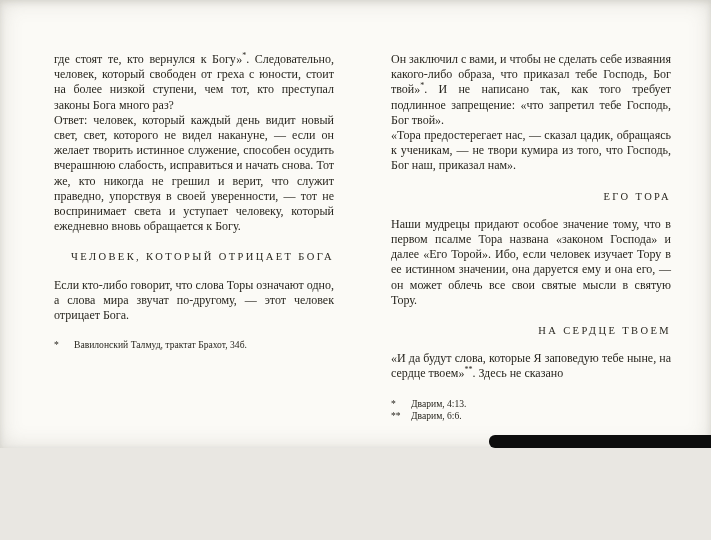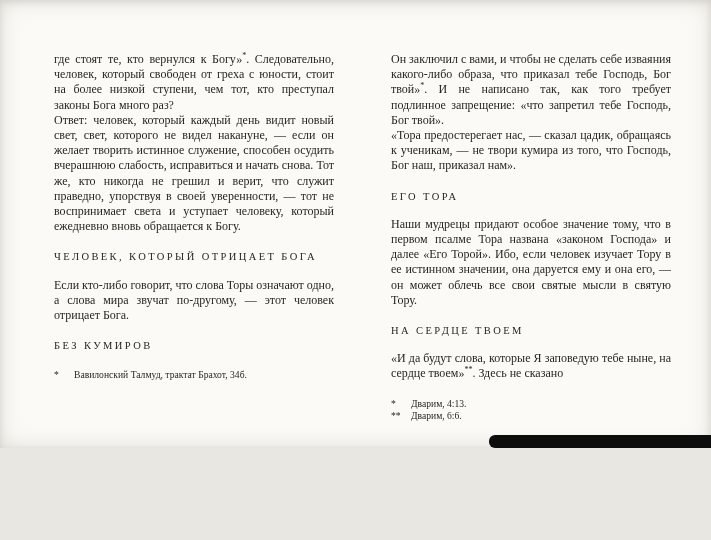--- a/index.html
+++ b/index.html
@@ -24,21 +24,21 @@
     font-size: 12px;
     line-height: 15.2px;
     text-align: justify;
     hyphens: auto;
   }
   .page-left  { left: 54px; }
   .page-right { left: 391px; }
   .page p { margin: 0; }
   .heading {
     font-weight: normal;
-    text-align: left;
+    text-align: right;
     font-size: 10.5px;
     letter-spacing: 2.4px;
     margin: 15px 0 13px 0;
     white-space: nowrap;
   }
   .it { }
   sup { font-size: 8px; line-height: 0; }
   .footnotes {
     margin-top: 16px;
     font-size: 9.6px;
@@ -70,21 +70,20 @@
 </head>
 <body>
 
 <div class="spread">
 
   <section class="page page-left">
     <p><span>где стоят те, кто вернулся к Богу»</span><sup>*</sup><span>. Следовательно, человек, который свободен от греха с юности, стоит на более низкой ступени, чем тот, кто преступал законы Бога много раз?</span></p>
     <p>Ответ: человек, который каждый день видит новый свет, свет, которого не видел накануне, — если он желает творить истинное служение, способен осудить вчерашнюю слабость, исправиться и начать снова. Тот же, кто никогда не грешил и верит, что служит праведно, упорствуя в своей уверенности, — тот не воспринимает света и уступает человеку, который ежедневно вновь обращается к Богу.</p>
     <h2 class="heading">ЧЕЛОВЕК, КОТОРЫЙ ОТРИЦАЕТ БОГА</h2>
     <p>Если кто-либо говорит, что слова Торы означают одно, а слова мира звучат по-другому, — этот человек отрицает Бога.</p>
-    <h2 class="heading">БЕЗ КУМИРОВ</h2>
     <div class="footnotes">
       <div class="footnote">
         <span class="fn-marker">*</span>
         <span class="fn-text">Вавилонский Талмуд, трактат Брахот, 34б.</span>
       </div>
     </div>
     <div class="page-number">72</div>
   </section>
 
   <section class="page page-right">

